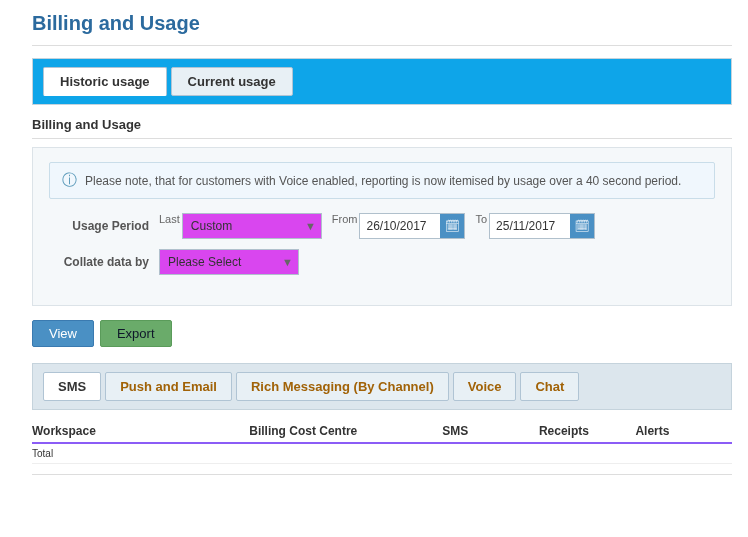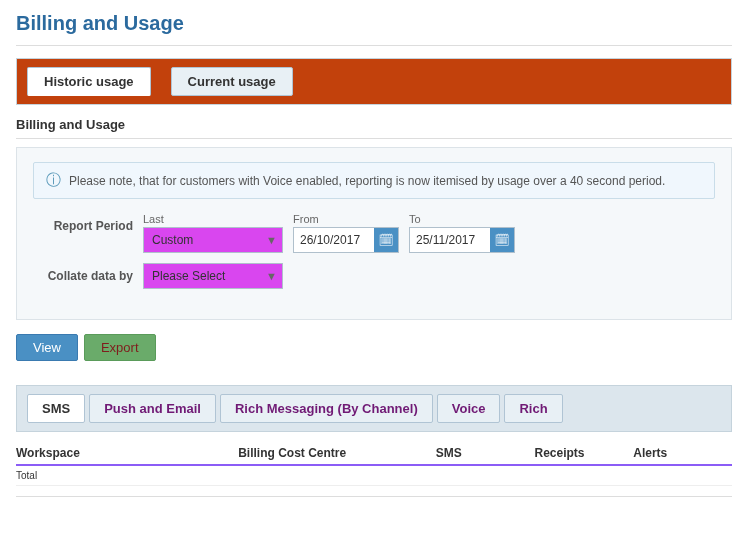--- a/index.html
+++ b/index.html
@@ -6,38 +6,38 @@
     body {
       font-family: Arial, sans-serif;
       font-size: 13px;
       color: #333;
       background: #fff;
       width: 748px;
       min-height: 537px;
     }
 
     .page-container {
-      padding: 12px 16px 16px 16px;
+      padding: 12px 16px 16px 32px;
     }
 
     .page-title {
       font-size: 20px;
       font-weight: bold;
       color: #2b6a9e;
       padding-bottom: 10px;
       border-bottom: 1px solid #ddd;
       margin-bottom: 12px;
     }
 
     .tabs-bar {
-      background: #c2410c;
+      background: #0ea5e9;
       border: 1px solid #c5d3dc;
       padding: 8px 10px;
       display: flex;
-      gap: 20px;
+      gap: 4px;
       margin-bottom: 12px;
     }
 
     .tab-btn {
       padding: 6px 16px;
       border: 1px solid #b0c4d4;
       background: #e8f0f5;
       color: #333;
       cursor: pointer;
       font-size: 13px;
@@ -105,21 +105,21 @@
 
     .form-fields {
       display: flex;
       align-items: flex-start;
       gap: 10px;
       flex-wrap: wrap;
     }
 
     .field-group {
       display: flex;
-      flex-direction: column;
+      flex-direction: row;
       gap: 2px;
     }
 
     .field-group label {
       font-size: 11px;
       color: #666;
     }
 
     .select-wrapper {
       position: relative;
@@ -177,36 +177,36 @@
       display: flex;
       align-items: center;
       justify-content: center;
       font-size: 12px;
       flex-shrink: 0;
     }
 
     .action-buttons {
       display: flex;
       gap: 6px;
-      margin-bottom: 24px;
+      margin-bottom: 16px;
     }
 
     .btn-primary {
       background: #4a90c4;
       color: #fff;
       border: 1px solid #3a7ab0;
       padding: 5px 16px;
       font-size: 13px;
       cursor: pointer;
       border-radius: 2px;
     }
 
     .btn-secondary {
       background: #6aab6a;
-      color: #7f1d1d;
+      color: #0f172a;
       border: 1px solid #5a9b5a;
       padding: 5px 16px;
       font-size: 13px;
       cursor: pointer;
       border-radius: 2px;
     }
 
     .data-tabs-bar {
       background: #dce6ed;
       border: 1px solid #c5d3dc;
@@ -214,21 +214,21 @@
       display: flex;
       gap: 4px;
       margin-bottom: 10px;
       flex-wrap: wrap;
     }
 
     .data-tab-btn {
       padding: 6px 14px;
       border: 1px solid #b0c4d4;
       background: #e8f0f5;
-      color: #701a75;
+      color: #a16207;
       cursor: pointer;
       font-size: 13px;
       font-weight: bold;
       border-radius: 2px;
     }
 
     .data-tab-btn.active {
       background: #fff;
       color: #333;
     }
@@ -283,21 +283,21 @@
   <div class="section-label">Billing and Usage</div>
 
   <div class="form-section">
 
     <div class="info-box">
       <span class="info-icon">ⓘ</span>
       <span>Please note, that for customers with Voice enabled, reporting is now itemised by usage over a 40 second period.</span>
     </div>
 
     <div class="form-row">
-      <div class="form-label">Report Period</div>
+      <div class="form-label">Usage Period</div>
       <div class="form-fields">
 
         <div class="field-group">
           <label>Last</label>
           <div class="select-wrapper">
             <select>
               <option>Custom</option>
               <option>Today</option>
               <option>Yesterday</option>
               <option>Last 7 days</option>
@@ -349,21 +349,21 @@
   <div class="action-buttons">
     <button class="btn-primary">View</button>
     <button class="btn-secondary">Export</button>
   </div>
 
   <div class="data-tabs-bar">
     <button class="data-tab-btn active">SMS</button>
     <button class="data-tab-btn">Push and Email</button>
     <button class="data-tab-btn">Rich Messaging (By Channel)</button>
     <button class="data-tab-btn">Voice</button>
-    <button class="data-tab-btn">Rich</button>
+    <button class="data-tab-btn">Chat</button>
   </div>
 
   <table class="results-table">
     <thead>
       <tr>
         <th class="col-workspace">Workspace</th>
         <th class="col-billing">Billing Cost Centre</th>
         <th class="col-sms">SMS</th>
         <th class="col-receipts">Receipts</th>
         <th class="col-alerts">Alerts</th>

